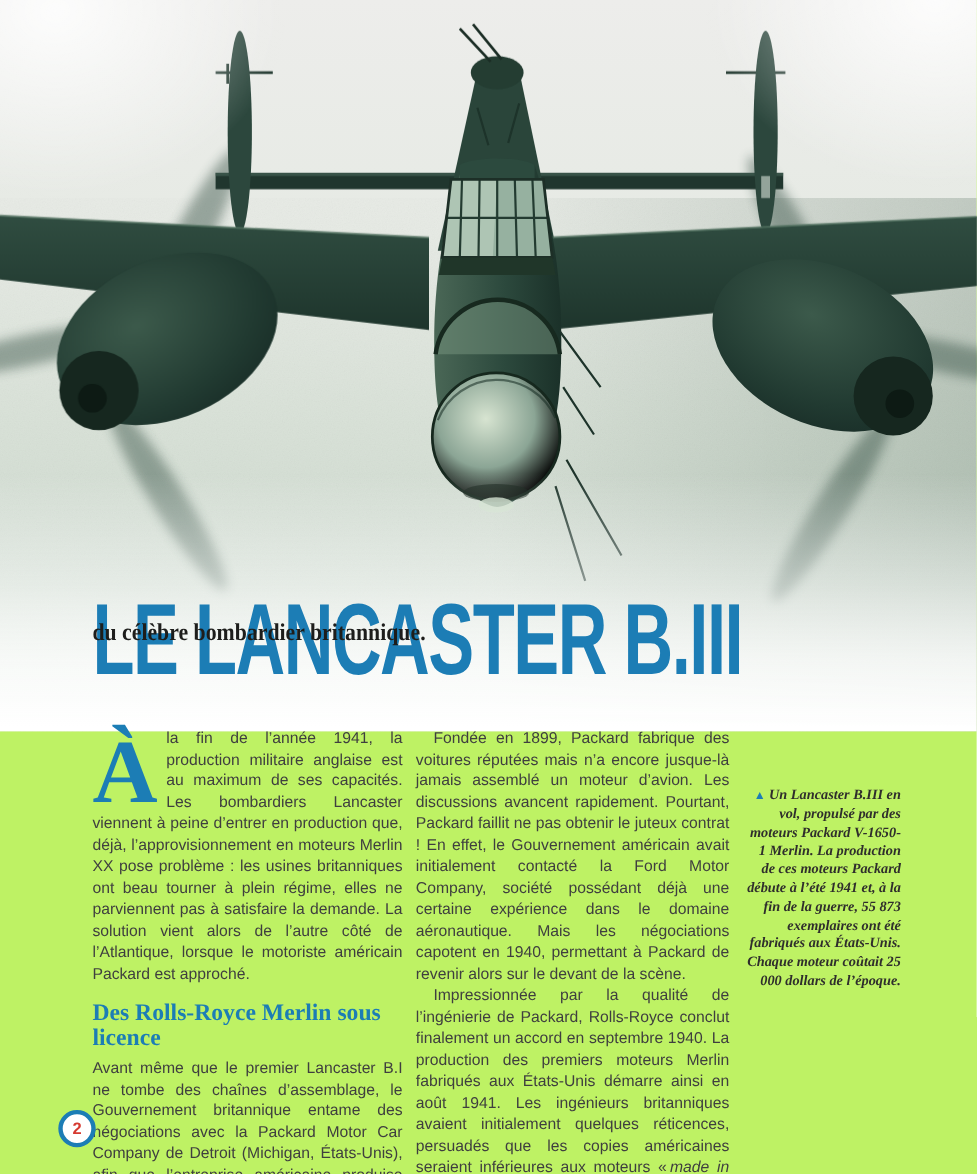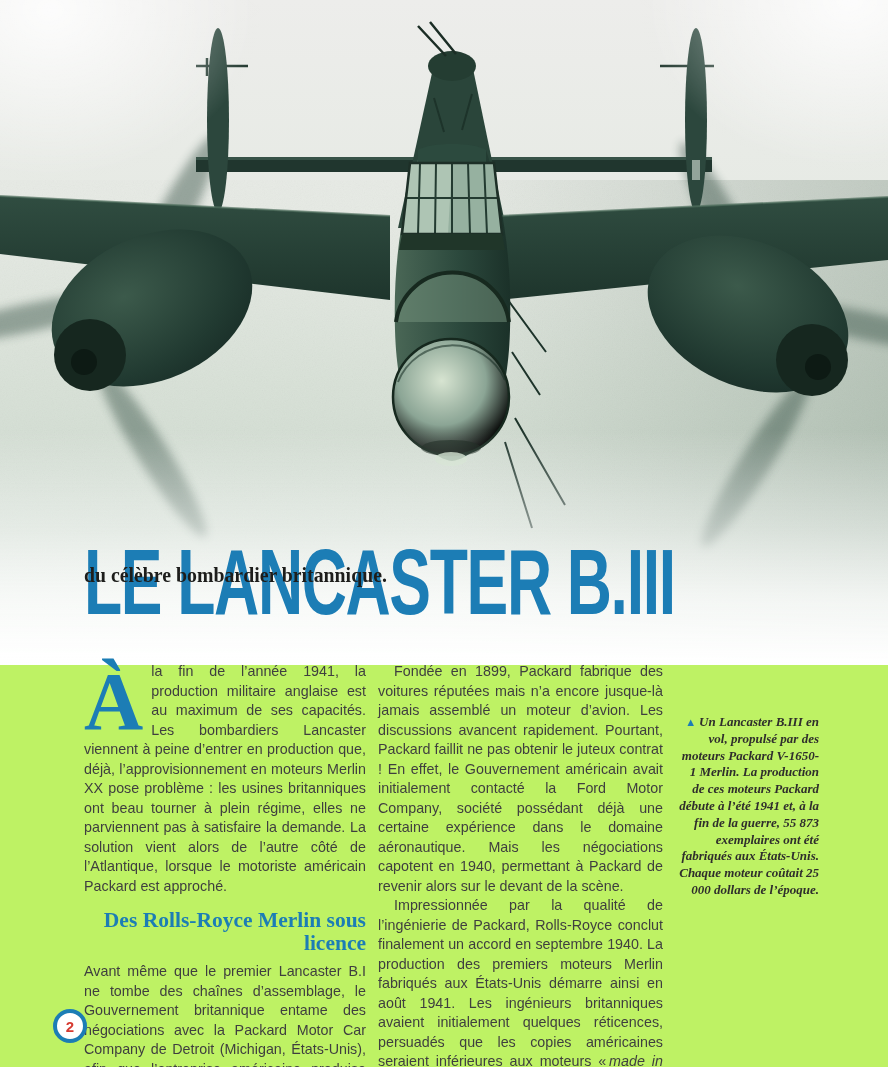--- a/index.html
+++ b/index.html
@@ -23,21 +23,21 @@
   .col p{margin:0;}
   .col1{left:84px;width:282px;}
   .col2{left:378px;width:285px;}
   .col2 p{text-indent:16px;}
   .col2 p + p{margin-top:0;}
 
   .dropcap{float:left;color:#1c7db5;font-family:"Liberation Serif",serif;font-weight:bold;
     font-size:82px;line-height:64px;margin:8px 8px 0 0;}
 
   .subhead{font-family:"Liberation Serif",serif;font-weight:bold;color:#1c7db5;
-    font-size:21.5px;line-height:23px;margin:13px 0 7px 0;text-align:right;}
+    font-size:21.5px;line-height:23px;margin:13px 0 7px 0;text-align:left;}
 
   .caption{position:absolute;left:677px;top:668px;width:142px;color:#2f2e2c;
     font-family:"Liberation Serif",serif;font-weight:bold;font-style:italic;
     font-size:13px;line-height:16.8px;text-align:right;margin-top:46px;}
   .caption .tri{color:#1c7db5;font-style:normal;font-size:11px;margin-right:3px;}
 
   .pagenum{position:absolute;left:53px;top:1009px;width:26px;height:26px;border-radius:50%;
     border:4px solid #1c7db5;background:#ffffff;display:flex;align-items:center;justify-content:center;
     color:#d63a31;font-weight:bold;font-size:15px;font-family:"Liberation Sans",sans-serif;}
 

